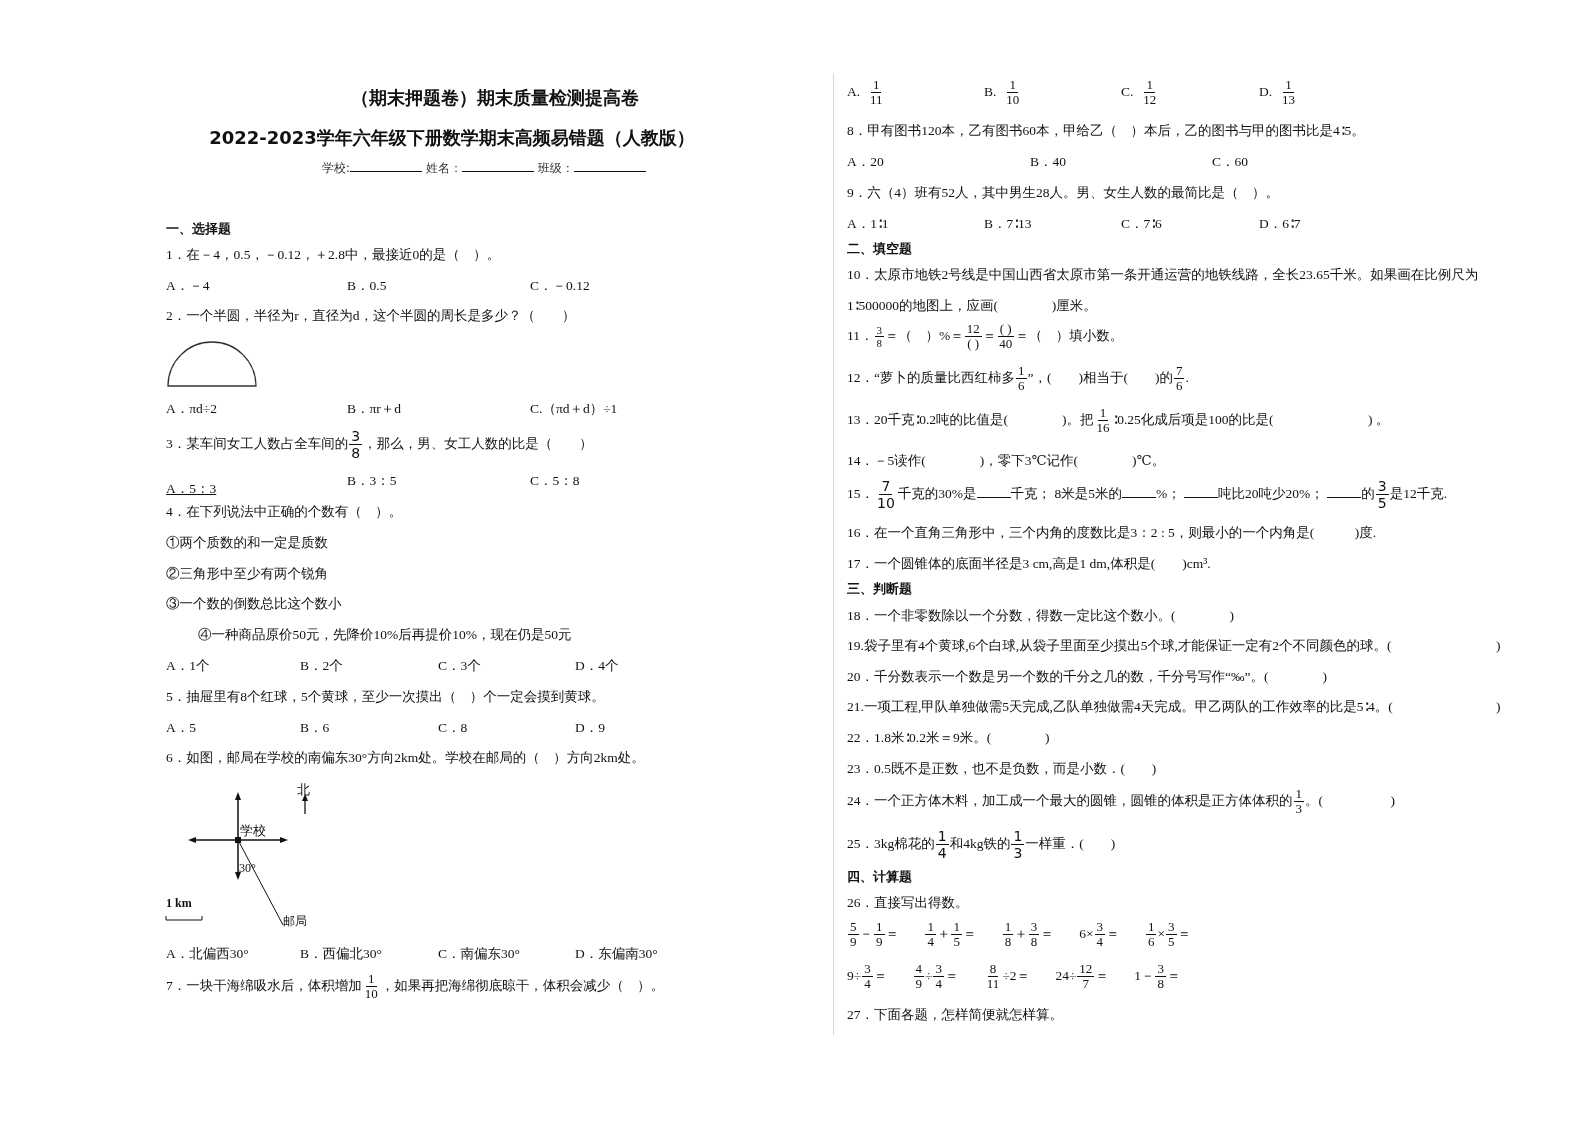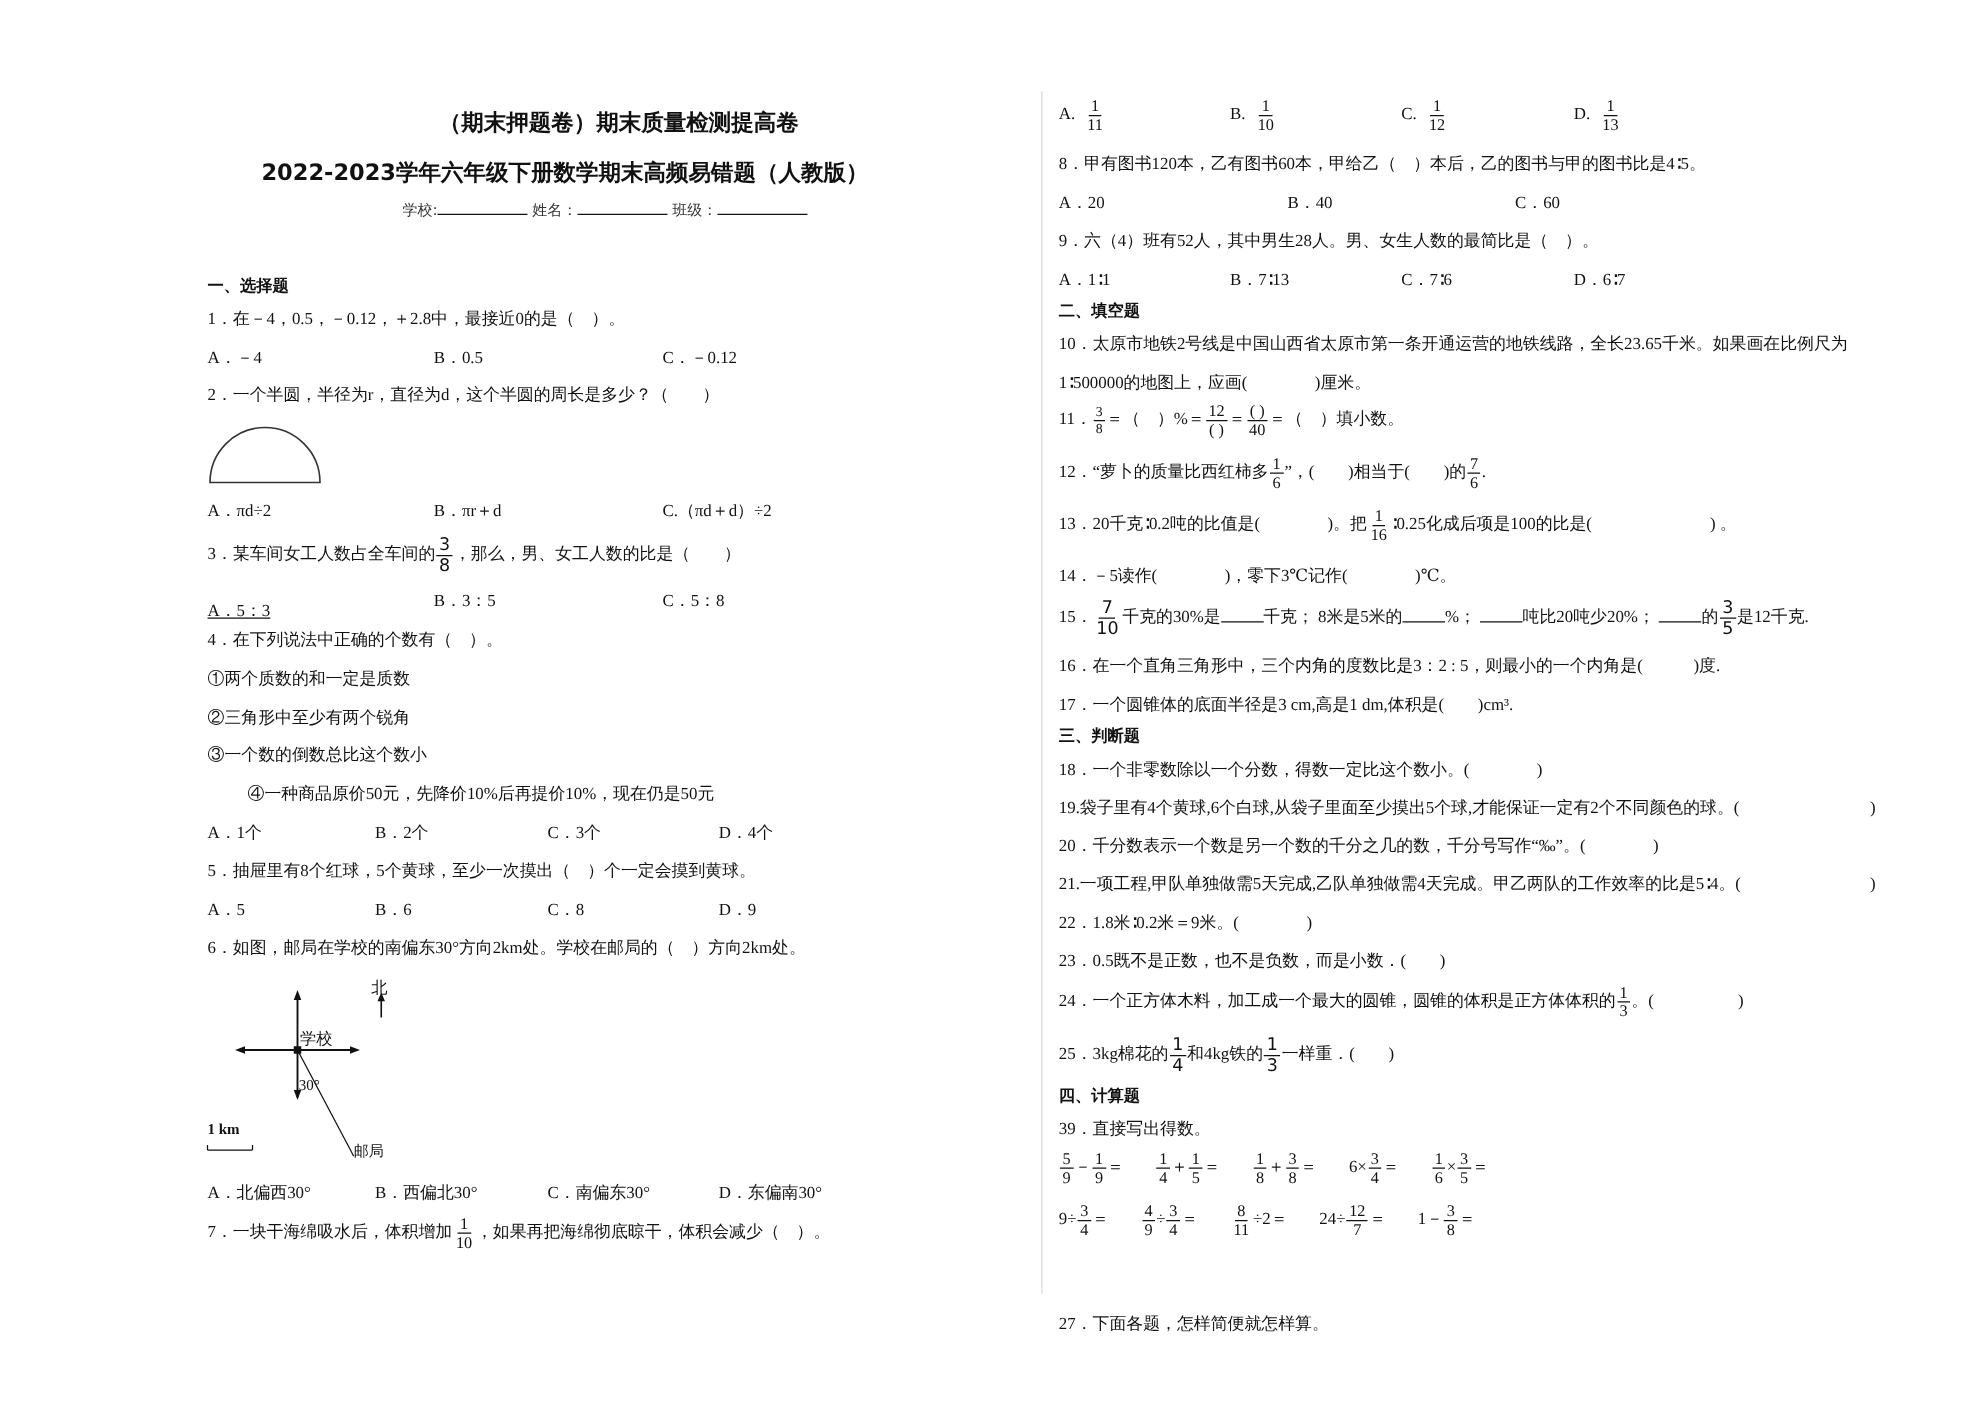--- a/index.html
+++ b/index.html
@@ -38,21 +38,21 @@
 <div class="abs t" style="left:166px;top:277px;">A．－4</div>
 <div class="abs t" style="left:347px;top:277px;">B．0.5</div>
 <div class="abs t" style="left:530px;top:277px;">C．－0.12</div>
 
 <div class="abs t" style="left:166px;top:307px;">2．一个半圆，半径为r，直径为d，这个半圆的周长是多少？（　　）</div>
 <svg class="abs" style="left:166px;top:340px;" width="92" height="48">
   <path d="M2,46 A44,44 0 0 1 90,46 Z" fill="none" stroke="#333" stroke-width="1.3"></path>
 </svg>
 <div class="abs t" style="left:166px;top:400px;">A．πd÷2</div>
 <div class="abs t" style="left:347px;top:400px;">B．πr＋d</div>
-<div class="abs t" style="left:530px;top:400px;">C.（πd＋d）÷2</div>
+<div class="abs t" style="left:530px;top:400px;">C.（πd＋d）÷1</div>
 
 <div class="abs t" style="left:166px;top:428px;">
   <span>3．某车间女工人数占全车间的</span><span class="frac big">
       <span class="num">3</span>
       <span class="den">8</span>
     </span><span>，那么，男、女工人数的比是（　　）</span>
 </div>
 <div class="abs t" style="left:166px;top:480px;text-decoration:underline;">A．5：3</div>
 <div class="abs t" style="left:347px;top:472px;">B．3：5</div>
 <div class="abs t" style="left:530px;top:472px;">C．5：8</div>
@@ -216,21 +216,21 @@
   <span>25．3kg棉花的</span><span class="frac big">
       <span class="num">1</span>
       <span class="den">4</span>
     </span><span>和4kg铁的</span><span class="frac big">
       <span class="num">1</span>
       <span class="den">3</span>
     </span><span>一样重．(　　)</span>
 </div>
 
 <div class="abs sec" style="left:847px;top:868px;">四、计算题</div>
-<div class="abs t" style="left:847px;top:894px;">39．直接写出得数。</div>
+<div class="abs t" style="left:847px;top:894px;">26．直接写出得数。</div>
 
 <div class="abs t calc" style="left:847px;top:920px;">
   <span class="ex"><span class="frac">
         <span class="num">5</span>
         <span class="den">9</span>
       </span>－<span class="frac">
         <span class="num">1</span>
         <span class="den">9</span>
       </span>＝</span>
   <span class="ex"><span class="frac">
@@ -279,13 +279,13 @@
   <span class="ex">24÷<span class="frac">
         <span class="num">12</span>
         <span class="den">7</span>
       </span>＝</span>
   <span class="ex">1－<span class="frac">
         <span class="num">3</span>
         <span class="den">8</span>
       </span>＝</span>
 </div>
 
-<div class="abs t" style="left:847px;top:1006px;margin-top:44px;">27．下面各题，怎样简便就怎样算。</div>
+<div class="abs t" style="left:847px;top:1006px;">27．下面各题，怎样简便就怎样算。</div>
 
 </body></html>

